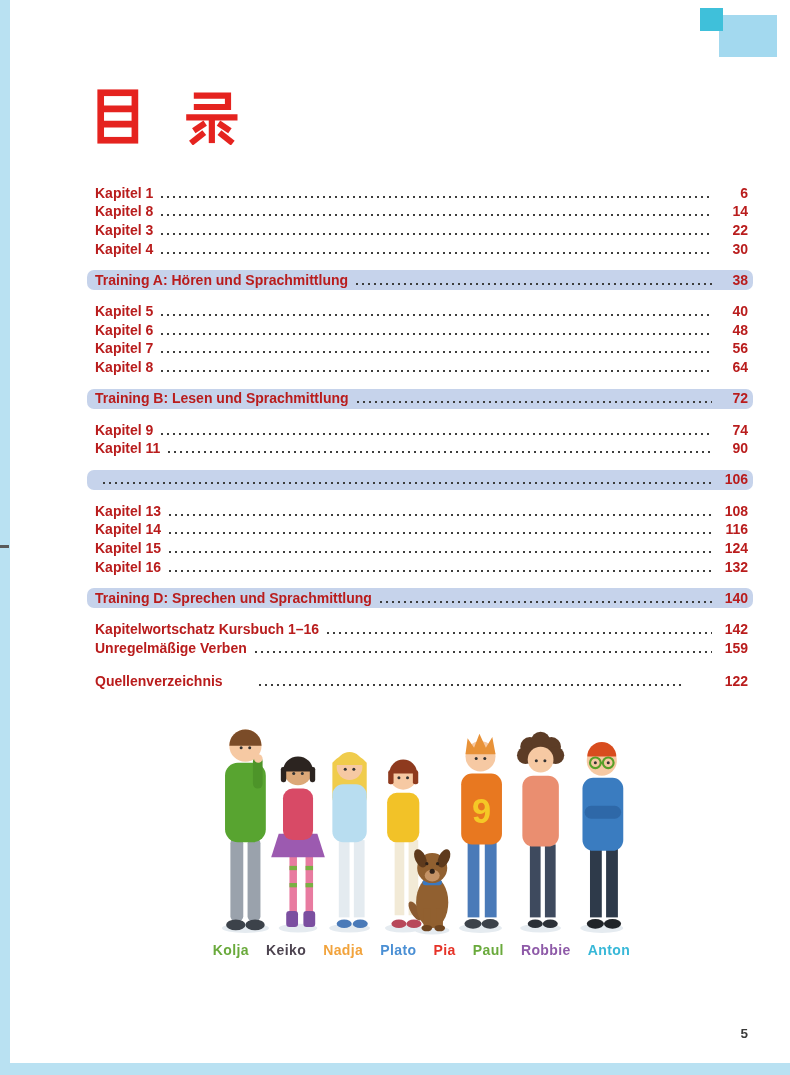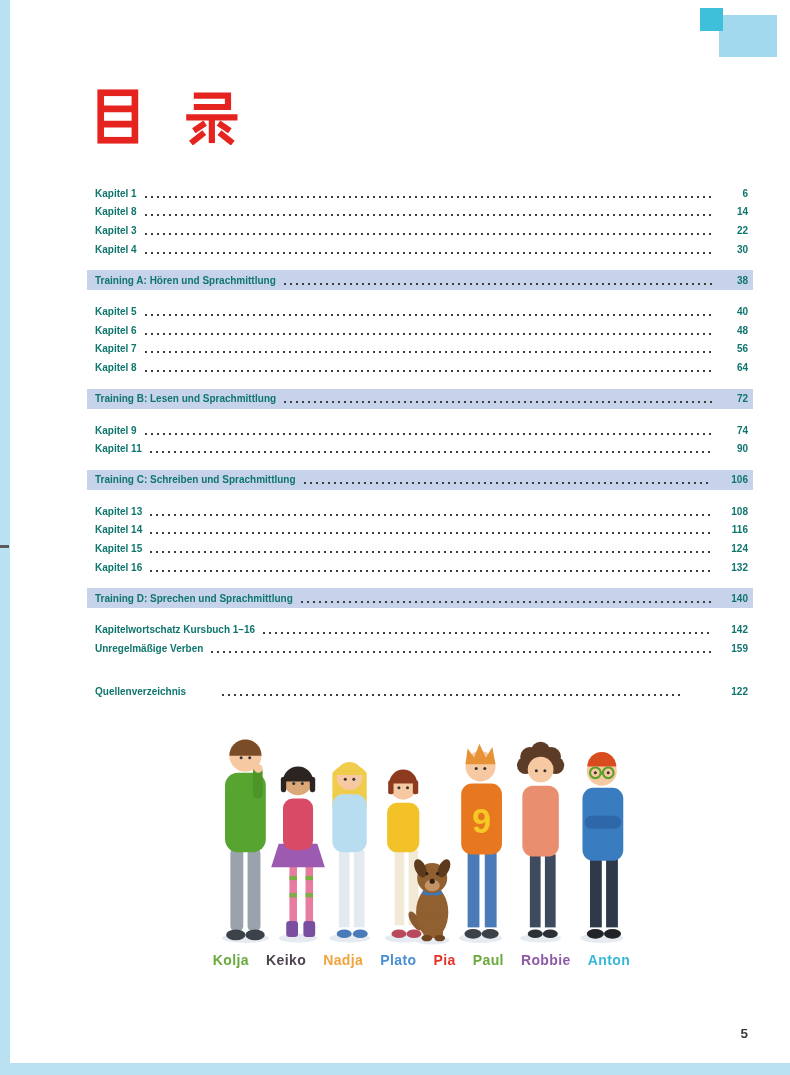--- a/index.html
+++ b/index.html
@@ -15,35 +15,36 @@
   .edge-bottom { position:absolute; left:0; bottom:0; width:790px; height:12px; background:#b9e1f2; }
   .corner-blue { position:absolute; left:719px; top:15px; width:58px; height:42px; background:#a3d9ef; }
   .corner-cyan { position:absolute; left:700px; top:8px;  width:23px; height:23px; background:#3fc0da; }
   .print-mark  { position:absolute; left:0; top:545px; width:9px; height:3px; background:#5a5a5a; }
 
   .content { position:absolute; left:95px; top:88px; width:653px; }
 
   .title-wrap { height:60px; }
 
   
-  .toc { margin-top:36px; font-size:10px; font-weight:bold; color:#0f766e; }
+  .toc { margin-top:36px; font-size:14px; font-weight:bold; color:#b91c1c; }
   .toc-row { display:flex; align-items:flex-end; line-height:15px; padding:1.8px 0; }
   .lbl { white-space:nowrap; }
   .dots {
     flex:1; align-self:flex-end; height:4px; margin:0 4px 2px 7px;
     background-image:radial-gradient(circle at 2px 2px, #3d3d3c 1.15px, rgba(0,0,0,0) 1.4px);
     background-size:6px 4px; background-repeat:repeat-x; background-position:left bottom;
   }
   .pg { min-width:32px; text-align:right; }
   .toc-row.training {
     background:#c6d3eb;
     margin-top:12px; margin-bottom:12px; margin-left:-8px; margin-right:-5px;
     padding:2.5px 5px 2.5px 8px;
+    border-radius:7px;
   }
-  .toc-row.gap-top { margin-top:25px;gap:28px; }
+  .toc-row.gap-top { margin-top:15px;gap:28px; }
 
   
   .figure-wrap { width:424px; margin:16px auto 0 auto; }
   .figure-wrap svg { display:block; width:100%; height:auto; }
   .names { display:flex; justify-content:center; gap:17px; margin-top:4px;
            font-size:14px; font-weight:bold; letter-spacing:0.4px; }
 
   .folio { position:absolute; right:42px; bottom:34px; font-size:13.5px; font-weight:bold; color:#3a3a39; }
 </style>
 </head>
@@ -137,21 +138,20 @@
         <span class="dots"></span>
         <span class="pg">74</span>
       </div>
     <div class="toc-row chapter">
         <span class="lbl">Kapitel 11</span>
         <span class="dots"></span>
         <span class="pg">90</span>
       </div>
 
     <div class="toc-row training">
-        <span class="lbl">Training C: Schreiben und Sprachmittlung</span>
         <span class="dots"></span>
         <span class="pg">106</span>
       </div>
 
     <div class="toc-row chapter">
         <span class="lbl">Kapitel 13</span>
         <span class="dots"></span>
         <span class="pg">108</span>
       </div>
     <div class="toc-row chapter">

